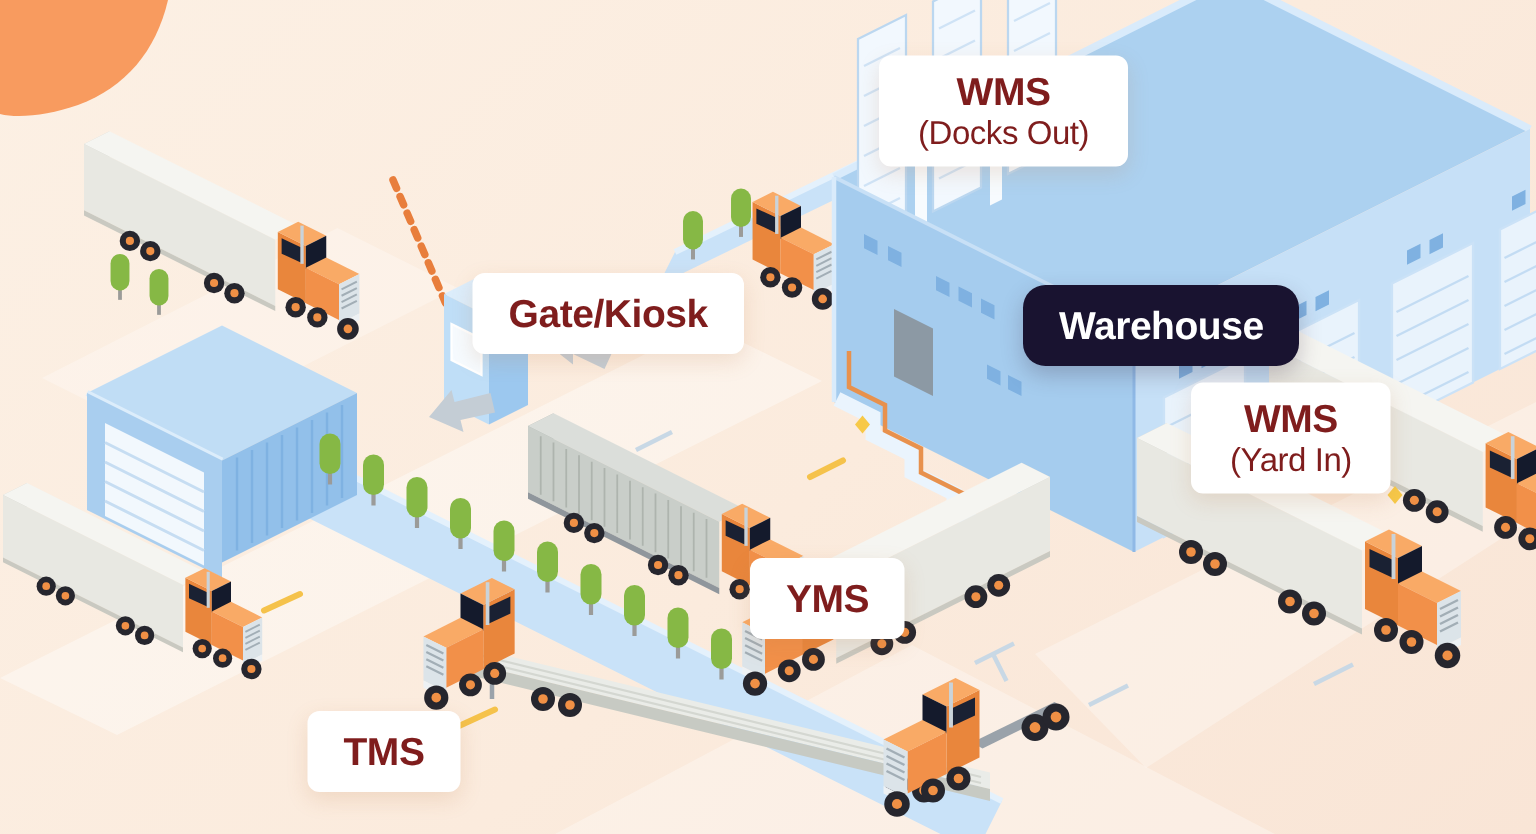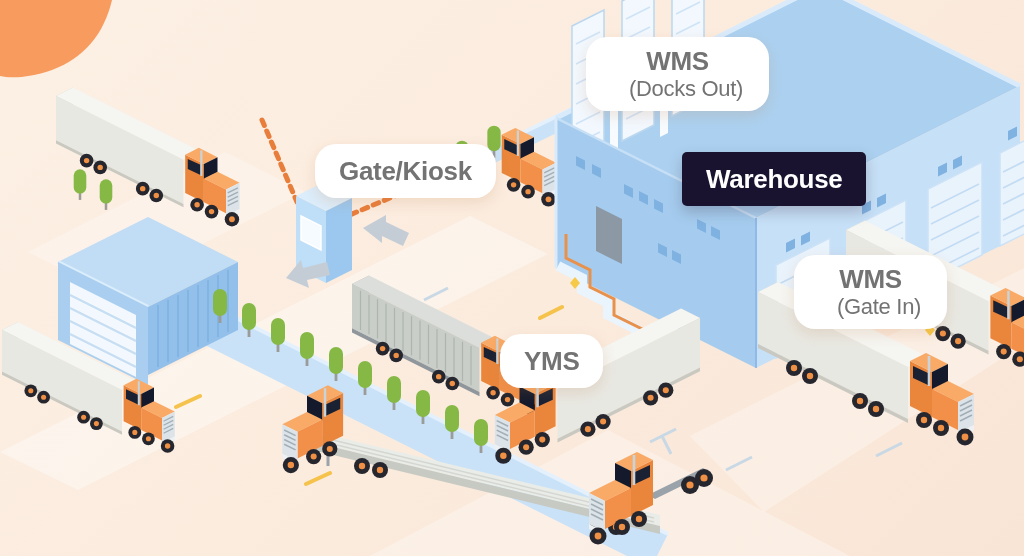--- a/index.html
+++ b/index.html
@@ -4,29 +4,29 @@
 <style>
   html,body{margin:0;padding:0;background:#e8e2da;}
   .stage{
     position:relative;width:1024px;height:556px;overflow:hidden;
     font-family:"Liberation Sans",sans-serif;
     background:linear-gradient(135deg,#FCF0E4 0%,#FBEBDD 55%,#F9E5D6 100%);
   }
   .stage svg{position:absolute;left:0;top:0;}
   .label{
     position:absolute;display:inline-block;text-align:center;
-    color:#737373;background:#ffffff;border-radius:21px;
+    color:#7f1d1d;background:#ffffff;border-radius:8px;
     box-shadow:0 5px 14px rgba(190,120,70,0.18);
     line-height:1.08;white-space:nowrap;letter-spacing:-0.3px;
   }
   .label .t1{font-size:26px;font-weight:700;}
-  .label .t2{font-size:22px;font-weight:400;margin-top:2px;margin-left:17px;}
-  .label--dark{background:#191330;color:#ffffff;border-radius:5px;box-shadow:0 6px 14px rgba(60,40,60,0.25);}
+  .label .t2{font-size:22px;font-weight:400;margin-top:2px;}
+  .label--dark{background:#191330;color:#ffffff;border-radius:15px;box-shadow:0 6px 14px rgba(60,40,60,0.25);}
   .pad2{padding:10px 26px;}
-  .pad1{padding:13px 24px;}
+  .pad1{padding:13px 24px;margin-top:38px;}
 </style>
 </head>
 <body>
 
 <div class="stage">
 
 <svg width="1024" height="556" viewBox="0 0 1024 556">
   <defs>
     <g id="cab">
       <path d="M2,-58 L24,-47 L24,-2 L2,-13 Z" fill="#E9863C"></path>
@@ -267,22 +267,25 @@
 <div class="label label--dark pad1" style="left:682px;top:152px;">
   <div class="t1">Warehouse</div>
 </div>
 
 <div class="label pad1" style="left:315px;top:144px;">
   <div class="t1">Gate/Kiosk</div>
 </div>
 
 <div class="label pad2" style="left:794px;top:255px;">
   <div class="t1">WMS</div>
-  <div class="t2">(Gate In)</div>
+  <div class="t2">(Yard In)</div>
 </div>
 
 <div class="label pad1" style="left:500px;top:334px;">
   <div class="t1">YMS</div>
 </div>
 
+<div class="label pad1" style="left:205px;top:436px;">
+  <div class="t1">TMS</div>
+</div>
 
 
 </div>
 
 </body></html>

